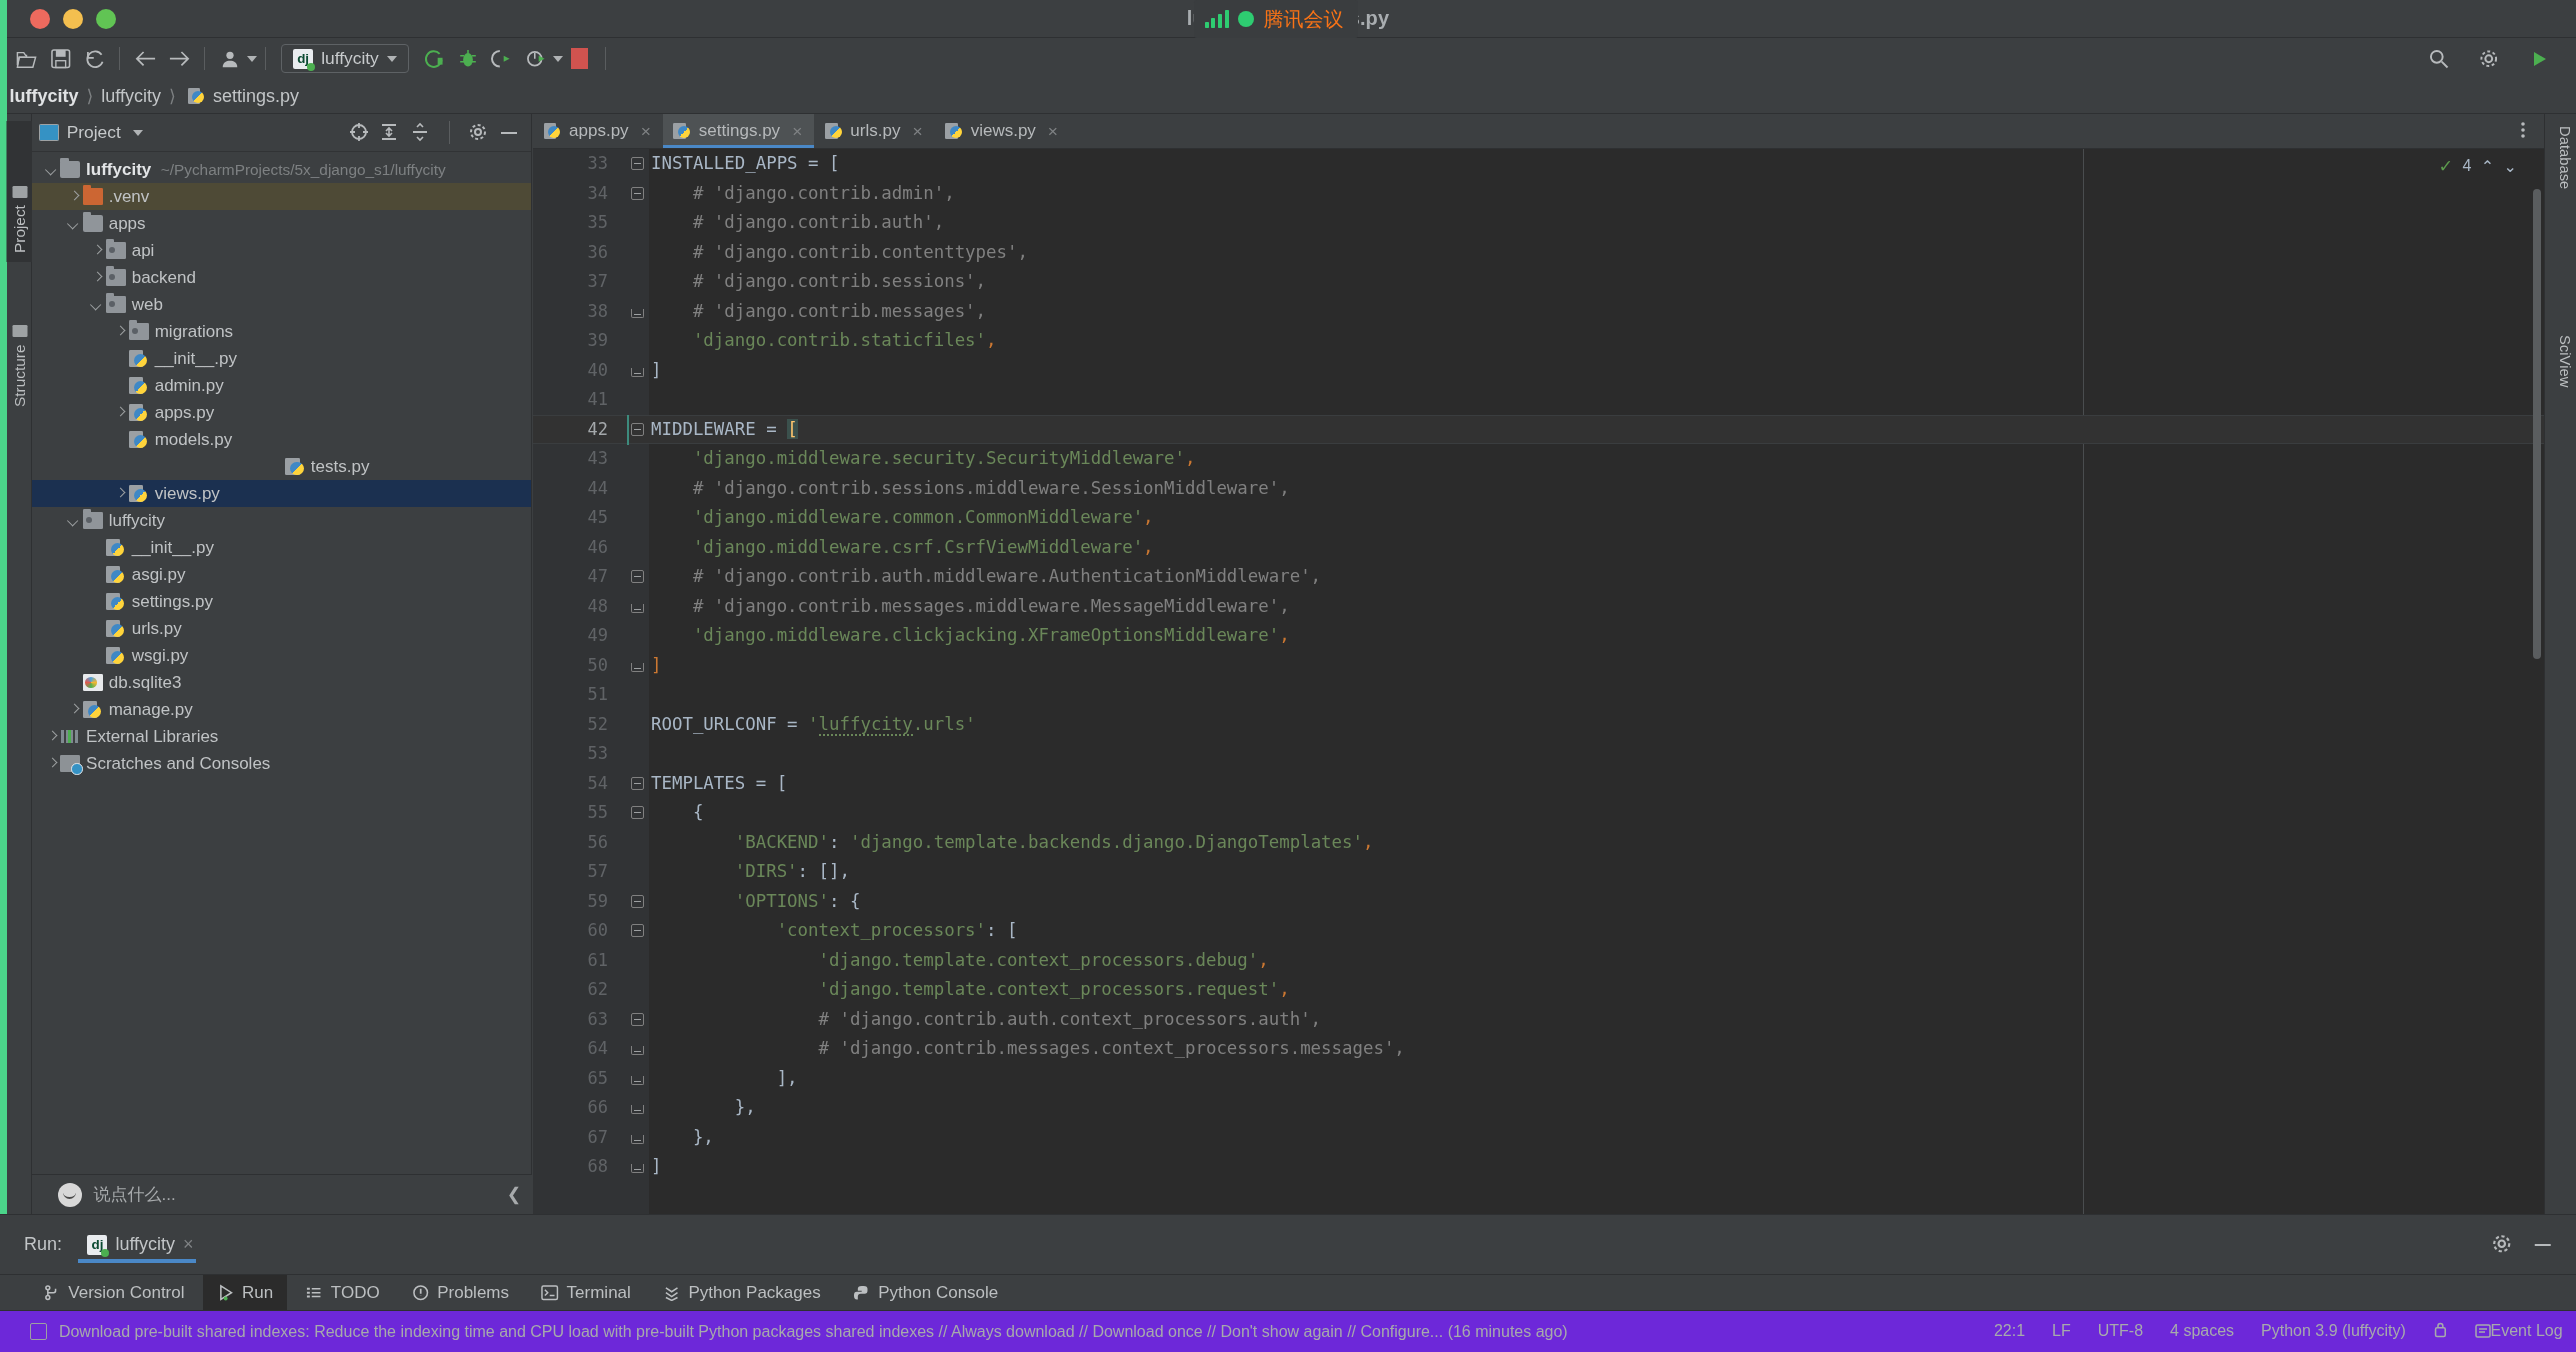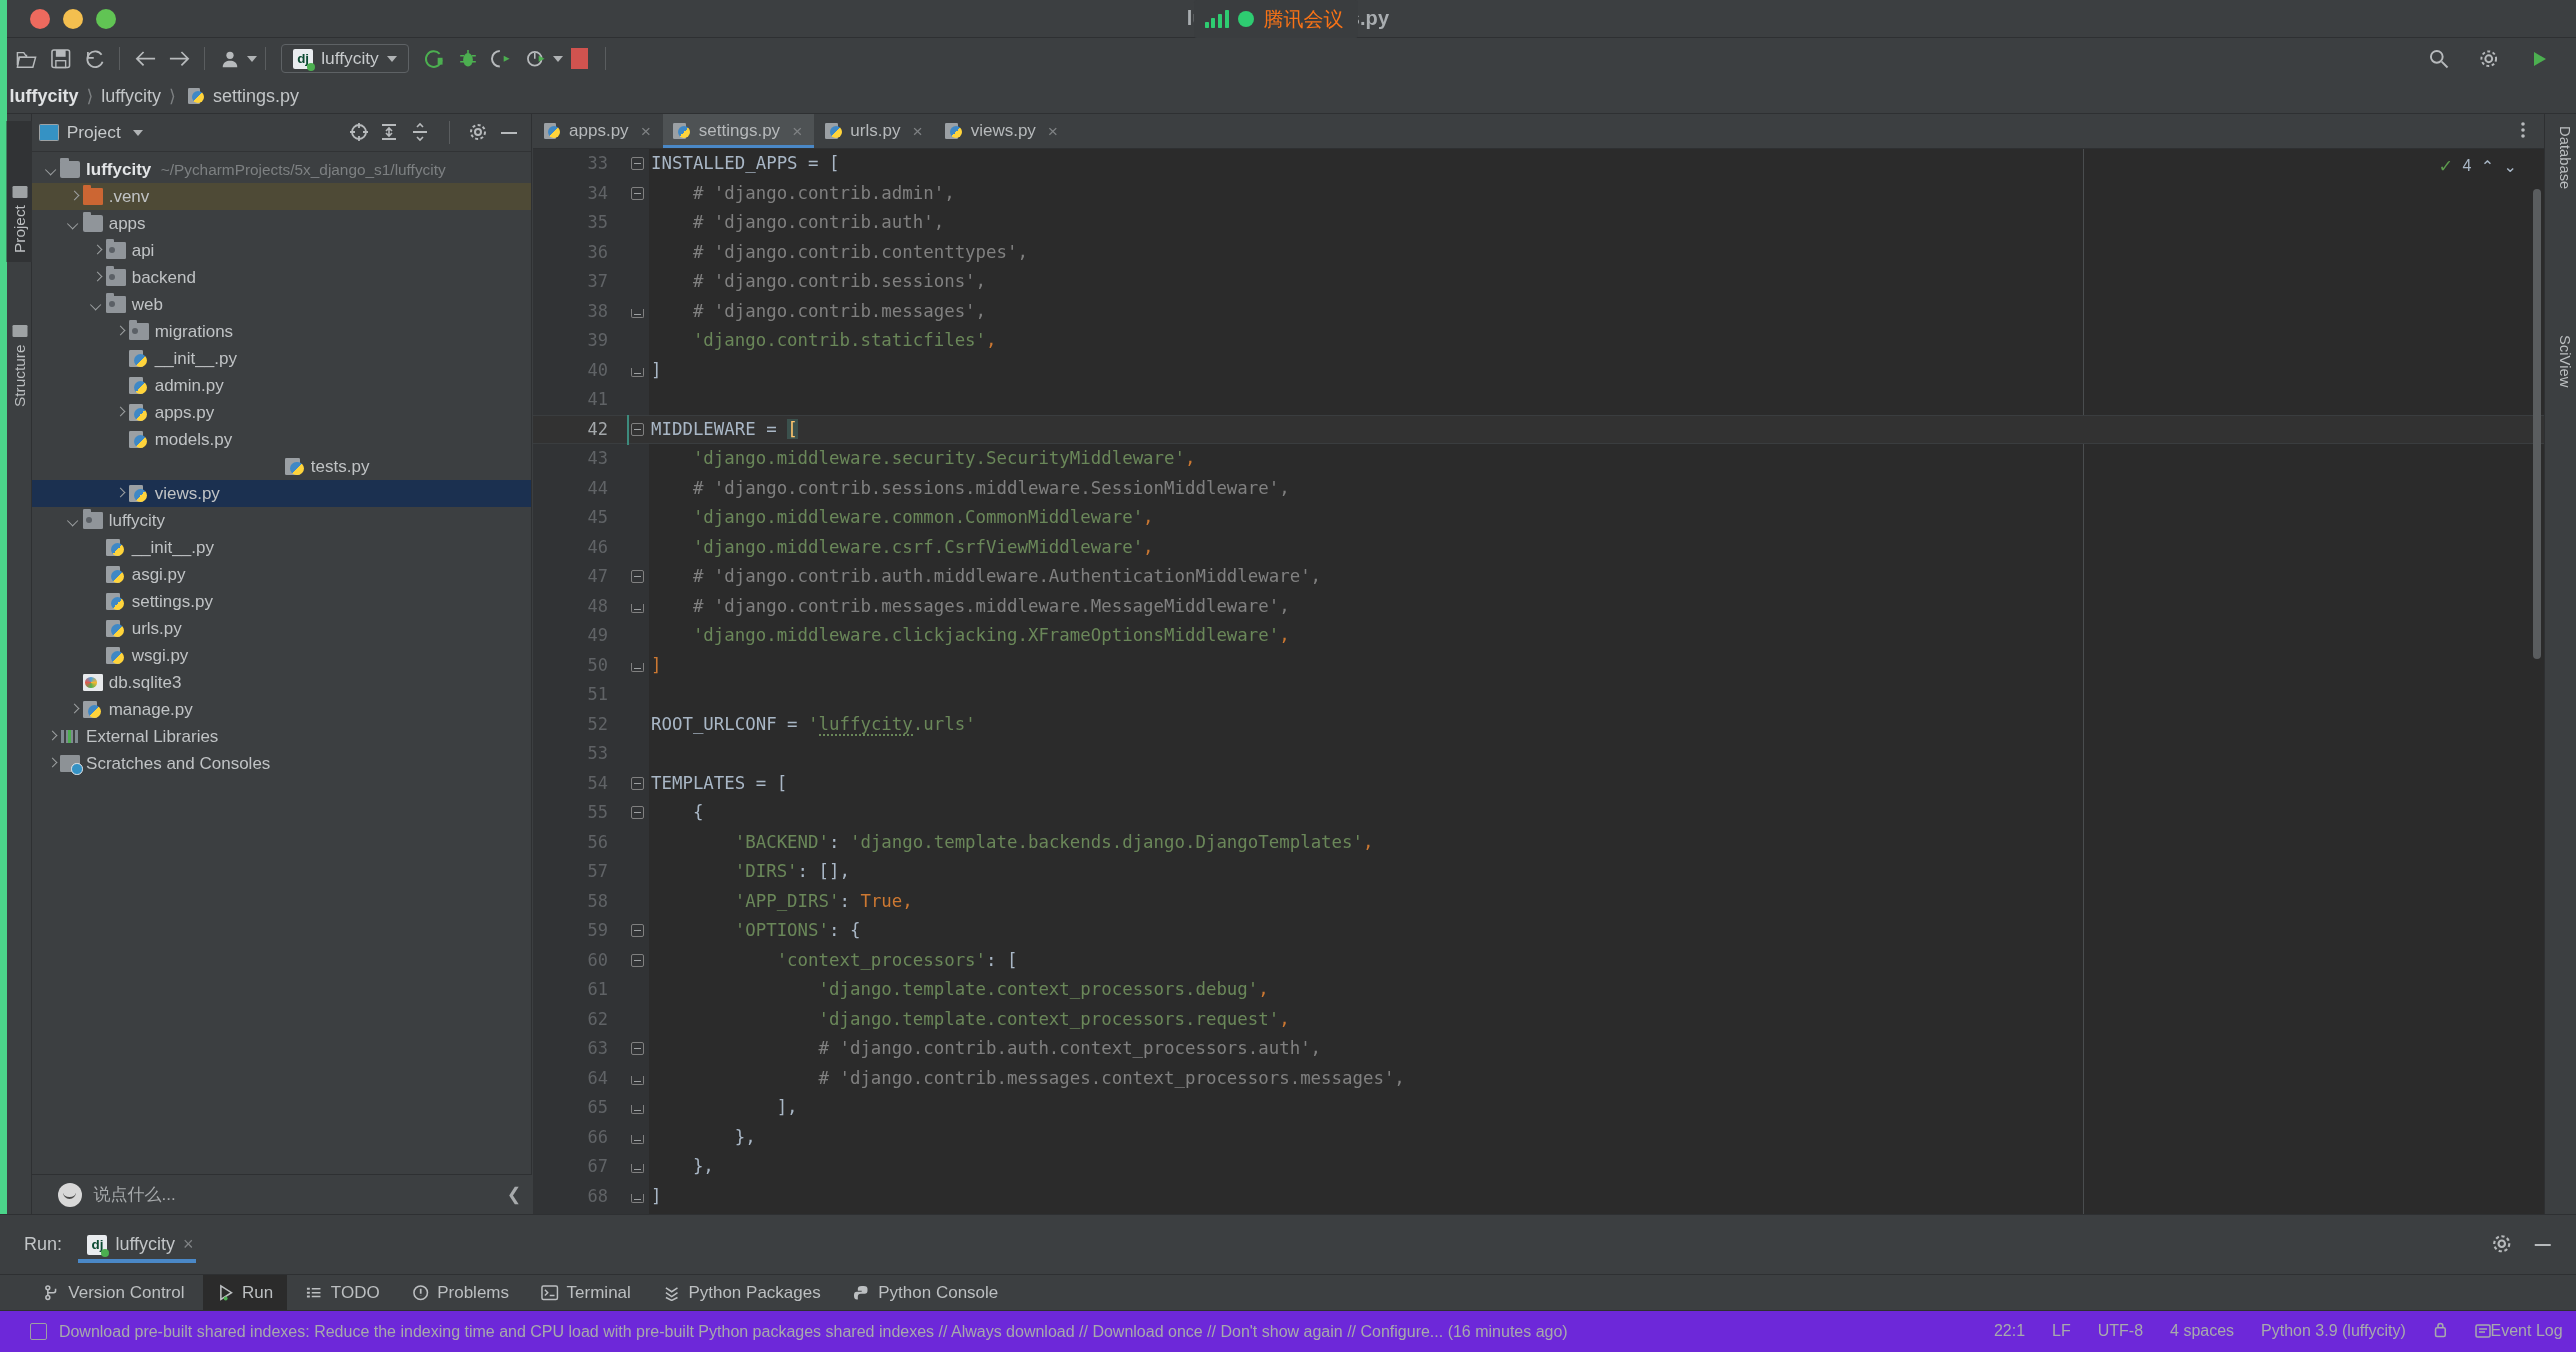--- a/index.html
+++ b/index.html
@@ -685,21 +685,20 @@
           <div class="cl"><span class="ln">48</span><span class="fold" style="border-radius: 0px 0px 2px 2px; border-top: none; height: 9.4px; top: 12px;"></span><span class="txt"><span class="c">    # 'django.contrib.messages.middleware.MessageMiddleware',</span></span></div>
           <div class="cl"><span class="ln">49</span><span class="txt"><span class="d">    </span><span class="s">'django.middleware.clickjacking.XFrameOptionsMiddleware'</span><span class="k">,</span></span></div>
           <div class="cl"><span class="ln">50</span><span class="fold" style="border-radius: 0px 0px 2px 2px; border-top: none; height: 9.4px; top: 12px;"></span><span class="txt"><span class="k">]</span></span></div>
           <div class="cl"><span class="ln">51</span><span class="txt"><span class="d"></span></span></div>
           <div class="cl"><span class="ln">52</span><span class="txt"><span class="d">ROOT_URLCONF = </span><span class="s">'</span><span class="s squig">luffycity</span><span class="s">.urls'</span></span></div>
           <div class="cl"><span class="ln">53</span><span class="txt"><span class="d"></span></span></div>
           <div class="cl"><span class="ln">54</span><span class="fold"></span><span class="txt"><span class="d">TEMPLATES = [</span></span></div>
           <div class="cl"><span class="ln">55</span><span class="fold"></span><span class="txt"><span class="d">    {</span></span></div>
           <div class="cl"><span class="ln">56</span><span class="txt"><span class="d">        </span><span class="s">'BACKEND'</span><span class="d">: </span><span class="s">'django.template.backends.django.DjangoTemplates'</span><span class="k">,</span></span></div>
           <div class="cl"><span class="ln">57</span><span class="txt"><span class="d">        </span><span class="s">'DIRS'</span><span class="d">: [],</span></span></div>
-          <div class="cl"><span class="ln">58</span><span class="txt"><span class="d">        </span><span class="s">'APP_DIRS'</span><span class="d">: </span><span class="k">True</span><span class="k">,</span></span></div>
           <div class="cl"><span class="ln">59</span><span class="fold"></span><span class="txt"><span class="d">        </span><span class="s">'OPTIONS'</span><span class="d">: {</span></span></div>
           <div class="cl"><span class="ln">60</span><span class="fold"></span><span class="txt"><span class="d">            </span><span class="s">'context_processors'</span><span class="d">: [</span></span></div>
           <div class="cl"><span class="ln">61</span><span class="txt"><span class="d">                </span><span class="s">'django.template.context_processors.debug'</span><span class="k">,</span></span></div>
           <div class="cl"><span class="ln">62</span><span class="txt"><span class="d">                </span><span class="s">'django.template.context_processors.request'</span><span class="k">,</span></span></div>
           <div class="cl"><span class="ln">63</span><span class="fold"></span><span class="txt"><span class="c">                # 'django.contrib.auth.context_processors.auth',</span></span></div>
           <div class="cl"><span class="ln">64</span><span class="fold" style="border-radius: 0px 0px 2px 2px; border-top: none; height: 9.4px; top: 12px;"></span><span class="txt"><span class="c">                # 'django.contrib.messages.context_processors.messages',</span></span></div>
           <div class="cl"><span class="ln">65</span><span class="fold" style="border-radius: 0px 0px 2px 2px; border-top: none; height: 9.4px; top: 12px;"></span><span class="txt"><span class="d">            ],</span></span></div>
           <div class="cl"><span class="ln">66</span><span class="fold" style="border-radius: 0px 0px 2px 2px; border-top: none; height: 9.4px; top: 12px;"></span><span class="txt"><span class="d">        },</span></span></div>
           <div class="cl"><span class="ln">67</span><span class="fold" style="border-radius: 0px 0px 2px 2px; border-top: none; height: 9.4px; top: 12px;"></span><span class="txt"><span class="d">    },</span></span></div>
           <div class="cl"><span class="ln">68</span><span class="fold" style="border-radius: 0px 0px 2px 2px; border-top: none; height: 9.4px; top: 12px;"></span><span class="txt"><span class="d">]</span></span></div>

